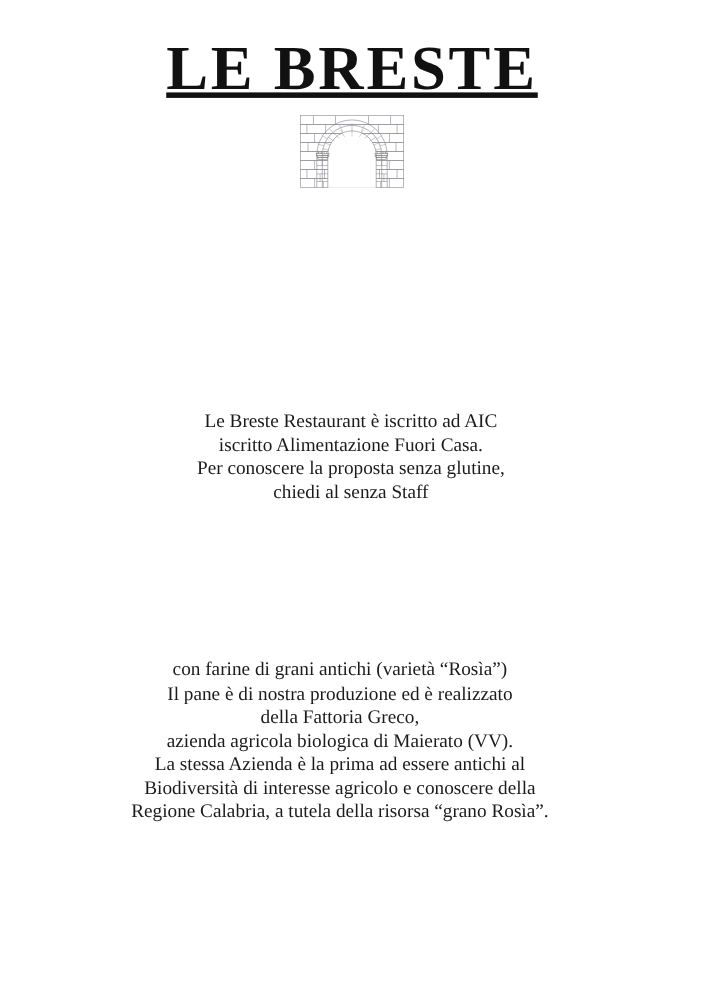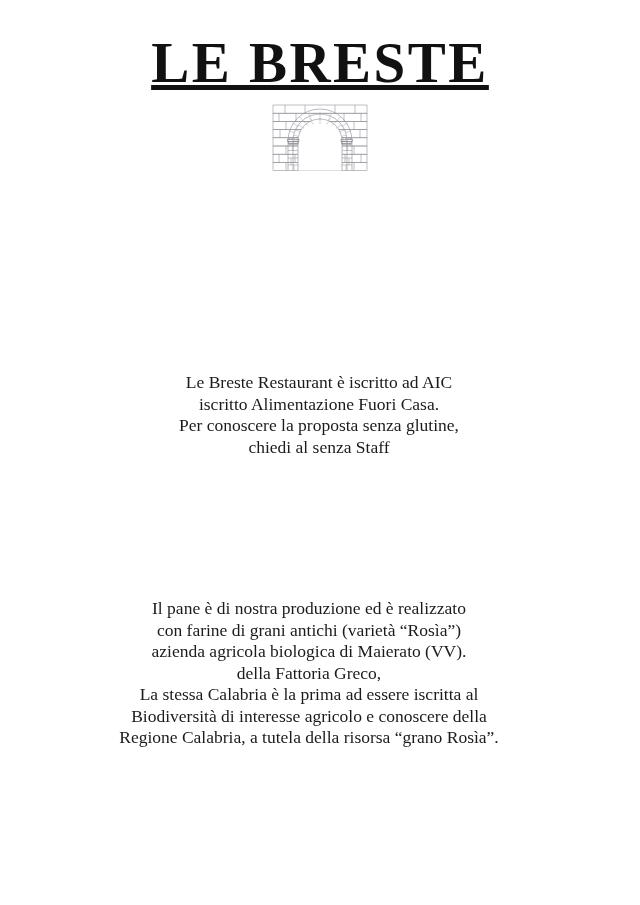--- a/index.html
+++ b/index.html
@@ -209,22 +209,22 @@
   </header>
 
   <section class="text-block block-aic">
     <span class="text-line">Le Breste Restaurant è iscritto ad AIC</span>
     <span class="text-line">iscritto Alimentazione Fuori Casa.</span>
     <span class="text-line">Per conoscere la proposta senza glutine,</span>
     <span class="text-line">chiedi al senza Staff</span>
   </section>
 
   <section class="text-block block-bread">
+    <span class="text-line">con farine di grani antichi (varietà “Rosìa”)</span>
     <span class="text-line">Il pane è di nostra produzione ed è realizzato</span>
-    <span class="text-line">con farine di grani antichi (varietà “Rosìa”)</span>
+    <span class="text-line">della Fattoria Greco,</span>
     <span class="text-line">azienda agricola biologica di Maierato (VV).</span>
-    <span class="text-line">della Fattoria Greco,</span>
-    <span class="text-line">La stessa Calabria è la prima ad essere iscritta al</span>
+    <span class="text-line">La stessa Azienda è la prima ad essere antichi al</span>
     <span class="text-line">Biodiversità di interesse agricolo e conoscere della</span>
     <span class="text-line">Regione Calabria, a tutela della risorsa “grano Rosìa”.</span>
   </section>
 
 </div>
 
 </body></html>

